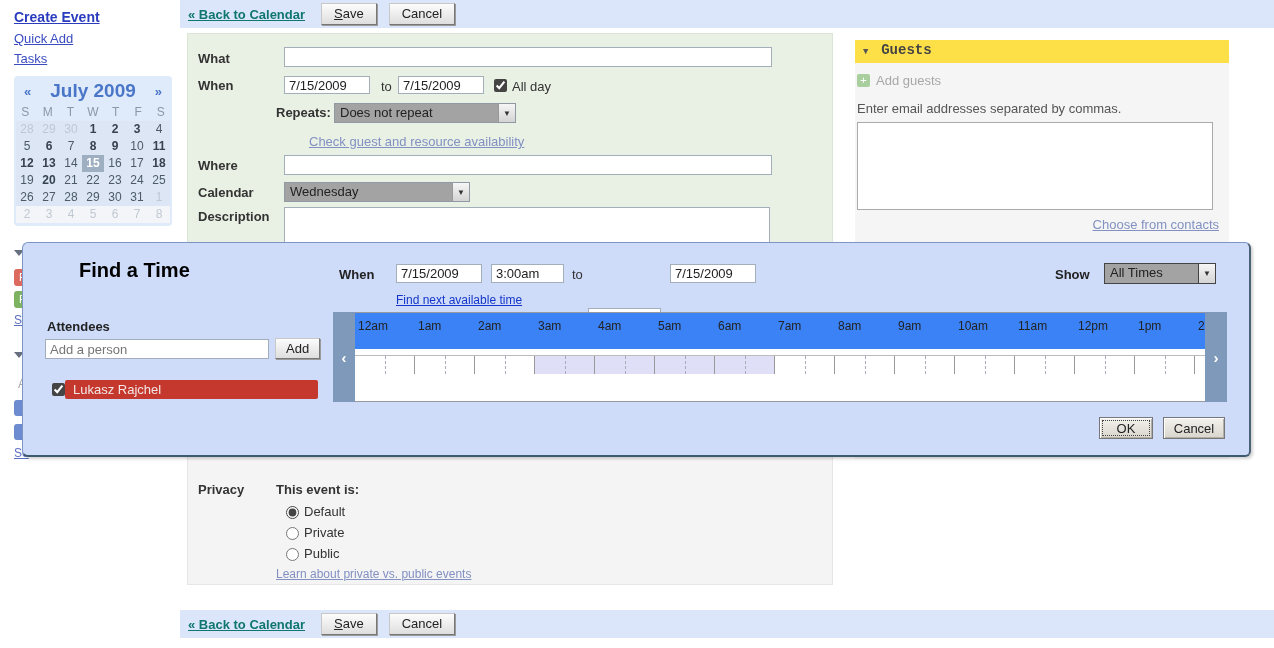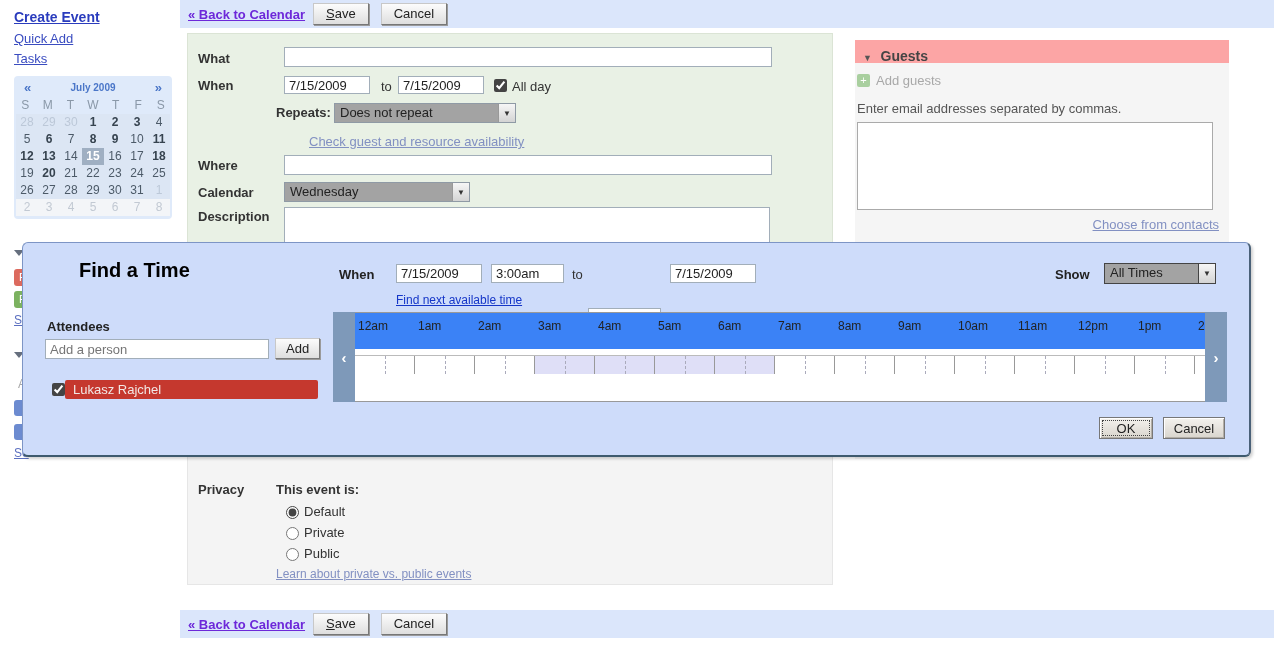--- a/index.html
+++ b/index.html
@@ -4,36 +4,36 @@
 <style>
   * { margin:0; padding:0; box-sizing:border-box; }
   html,body { background:#fff; }
   body { font-family:"Liberation Sans", sans-serif; font-size:13px; color:#222; }
   #app { position:relative; width:1274px; height:648px; overflow:hidden; background:#fff; }
 
   
   .toolbar { position:absolute; left:180px; width:1094px; height:28px; background:#dbe6fb; display:flex; align-items:center; padding-left:8px; }
   #top-toolbar { top:0; }
   #bottom-toolbar { top:610px; }
-  .back-link { font-weight:bold; color:#6d28d9; text-decoration:underline; cursor:pointer; margin-right:8px; }
+  .back-link { font-weight:bold; color:#0f766e; text-decoration:underline; cursor:pointer; margin-right:16px; }
   .btn { display:inline-block; font-family:"Liberation Sans",sans-serif; font-size:13px; color:#222;
          background:linear-gradient(#fcfcfc,#dedede); border:1px solid; border-color:#c8c8c8 #777 #777 #c8c8c8;
          box-shadow:1px 1px 0 #9a9a9a; padding:2px 12px 3px; margin-right:12px; cursor:pointer; text-align:center; }
   .btn.save::first-letter { text-decoration:underline; }
 
   
   .side-link { position:absolute; left:14px; color:#3a4cc0; text-decoration:underline; cursor:pointer; font-size:13px; }
   #link-create { top:9px; font-weight:bold; color:#2a3cbd; font-size:14px; }
   #link-quick { top:31px; }
   #link-tasks { top:51px; }
 
   #mini-cal { position:absolute; left:14px; top:76px; width:158px; background:#dfeafa; border-radius:4px; padding:4px 0 3px; }
   .cal-head { display:flex; align-items:center; padding:0 10px 2px; }
   .cal-nav { color:#4a76c8; font-weight:bold; cursor:pointer; font-size:13px; }
-  .cal-title { flex:1; text-align:center; color:#4a76c8; font-weight:bold; font-size:10px; }
+  .cal-title { flex:1; text-align:center; color:#4a76c8; font-weight:bold; font-size:19px; }
   .cal-grid { display:grid; grid-template-columns:repeat(7,1fr); text-align:center; font-size:12px; line-height:17px; }
   .cal-dh { color:#8a98a8; }
   #cal-weeks { margin:0 2px; }
   .cal-row { display:grid; grid-template-columns:repeat(7,1fr); text-align:center; font-size:12px; line-height:17px; background:#dce6f4; }
   .cal-row.augrow { background:#f3f5f8; }
   .cal-cell { color:#4c5a68; cursor:pointer; }
   .cal-cell.bold { font-weight:bold; color:#36434f; }
   .cal-cell.out { color:#bcc8d8; }
   .cal-cell.aug { color:#c2c9d3; }
   .cal-cell.sel { background:#9fafc2; color:#fff; font-weight:bold; }
@@ -54,21 +54,21 @@
   .flabel { position:absolute; left:10px; font-weight:bold; color:#333; }
   .tinput { position:absolute; background:#fff; border:1px solid #a2aeb9; font-family:"Liberation Sans",sans-serif; font-size:13px; padding:1px 4px; color:#222; }
   .fakesel { position:absolute; background:#a3a3a3; border:1px solid #8f9aa5; display:flex; align-items:stretch; cursor:pointer; }
   .fakesel .selval { flex:1; padding:1px 5px; font-size:13px; color:#222; white-space:nowrap; overflow:hidden; }
   .fakesel .selarrow { width:17px; background:linear-gradient(#f6f6f6,#d4d4d4); border-left:1px solid #999; display:flex; align-items:center; justify-content:center; font-size:8px; color:#333; }
   .gray-link { color:#8290c2; text-decoration:underline; cursor:pointer; }
   .plain { color:#333; }
 
   
   #guests { position:absolute; left:855px; top:40px; width:374px; }
-  #guests-header { height:23px; background:#fca5a5; padding:8px 8px 0; color:#444; }
+  #guests-header { height:23px; background:#fde047; padding:2px 8px 0; color:#444;font-family:Liberation Mono, monospace; }
   #guests-header .hdr-tri { font-size:9px; color:#555; margin-right:5px; }
   #guests-header .hdr-txt { font-weight:bold; font-size:14px; }
   #guests-body { background:#f5f5f5; padding:10px 2px 0; height:396px; }
   .addguest-row { display:flex; align-items:center; color:#a8a8a8; }
   .plus-icon { width:13px; height:13px; background:#a9cf9f; border-radius:2px; color:#fff; font-size:11px; line-height:12px; text-align:center; margin-right:6px; }
   .guest-hint { margin-top:13px; color:#555; }
   #guest-textarea { margin-top:6px; width:356px; height:88px; background:#fff; border:1px solid #aaa; resize:none; font-family:"Liberation Sans",sans-serif; }
   .choose-row { text-align:right; margin-top:4px; padding-right:8px; }
   .guestscan-row { margin-top:16px; display:flex; align-items:center; color:#444; }
   .guestscan-row b { color:#333; margin-right:10px; }

